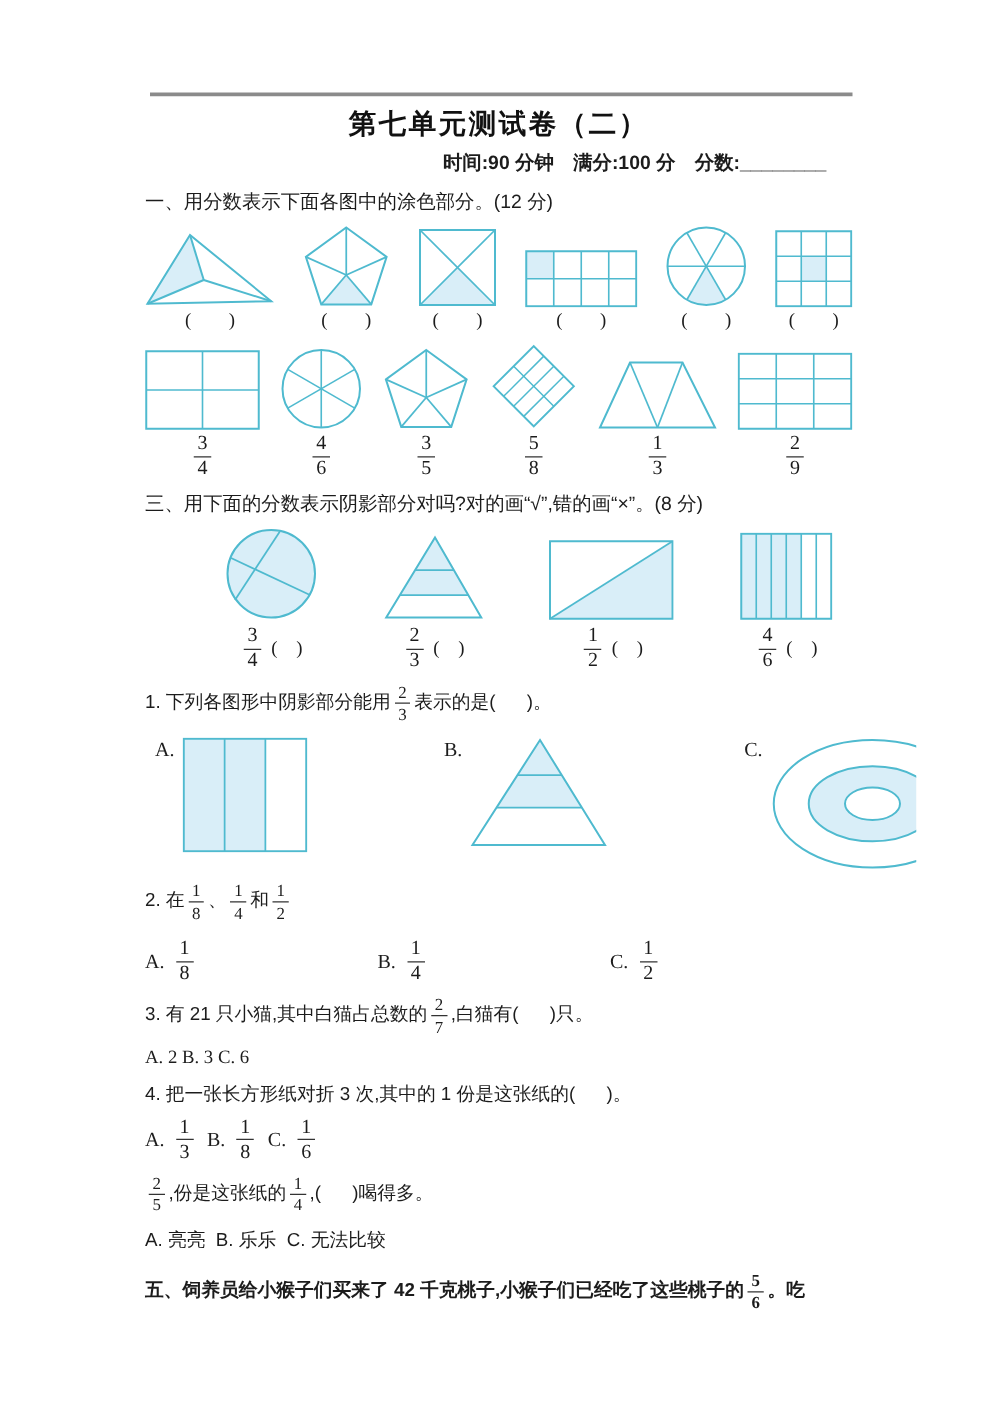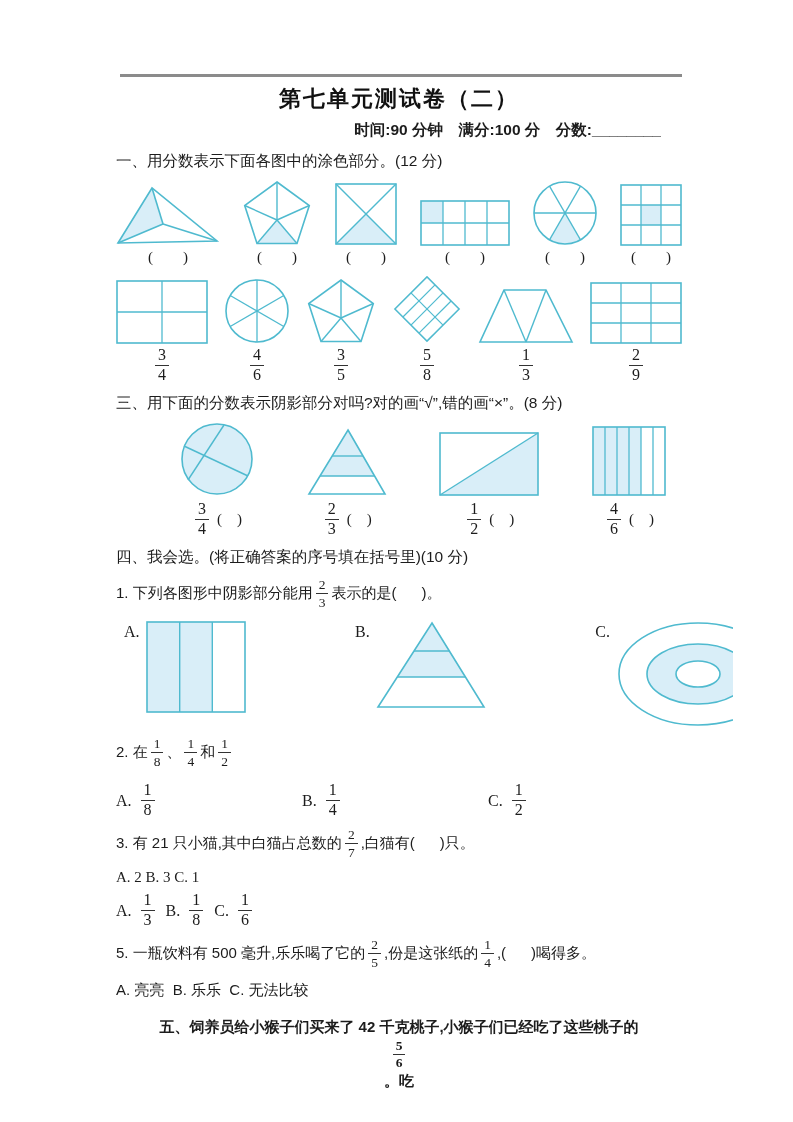--- a/index.html
+++ b/index.html
@@ -246,21 +246,20 @@
         <span class="s3label">
           <span class="frac big">
               <span class="num">4</span>
               <span class="den">6</span>
             </span>
           <span class="paren">(    )</span>
         </span>
       </div>
     </div>
 
-    <div class="heading">四、我会选。(将正确答案的序号填在括号里)(10 分)</div>
 
     <div class="qline">
       <span class="t">1. 下列各图形中阴影部分能用</span>
       <span class="frac">
           <span class="num">2</span>
           <span class="den">3</span>
         </span>
       <span class="t">表示的是(      )。</span>
     </div>
     <div class="optshapes">
@@ -334,22 +333,25 @@
     </div>
 
     <div class="qline">
       <span class="t">3. 有 21 只小猫,其中白猫占总数的</span>
       <span class="frac">
           <span class="num">2</span>
           <span class="den">7</span>
         </span>
       <span class="t">,白猫有(      )只。</span>
     </div>
-    <div class="optplain">A. 2 B. 3 C. 1</div>
-
+    <div class="optplain">A. 2 B. 3 C. 6</div>
+
+    <div class="qline">
+      <span class="t">4. 把一张长方形纸对折 3 次,其中的 1 份是这张纸的(      )。</span>
+    </div>
     <div class="optrow" style="margin:6px 0 8px;">
       <span class="opt" style="width:auto;margin-right:8px;">
         <span class="letter">A.</span>
         <span class="frac big">
             <span class="num">1</span>
             <span class="den">3</span>
           </span>
       </span>
       <span class="opt" style="width:auto;margin-right:8px;">
         <span class="letter">B.</span>
@@ -361,35 +363,34 @@
       <span class="opt" style="width:auto;">
         <span class="letter">C.</span>
         <span class="frac big">
             <span class="num">1</span>
             <span class="den">6</span>
           </span>
       </span>
     </div>
 
     <div class="qline">
-      <span class="t">5. 一瓶饮料有 500 毫升,乐乐喝了它的</span>
       <span class="frac">
           <span class="num">2</span>
           <span class="den">5</span>
         </span>
       <span class="t">,份是这张纸的</span>
       <span class="frac">
           <span class="num">1</span>
           <span class="den">4</span>
         </span>
       <span class="t">,(      )喝得多。</span>
     </div>
     <div class="optcn">A. 亮亮  B. 乐乐  C. 无法比较</div>
 
-    <div class="qline" style="font-weight:600;margin-top:16px;flex-direction:column;">
+    <div class="qline" style="font-weight:600;margin-top:16px;">
       <span class="t">五、饲养员给小猴子们买来了 42 千克桃子,小猴子们已经吃了这些桃子的</span>
       <span class="frac">
           <span class="num">5</span>
           <span class="den">6</span>
         </span>
       <span class="t">。吃</span>
     </div>
 
   </div>
 </div>

